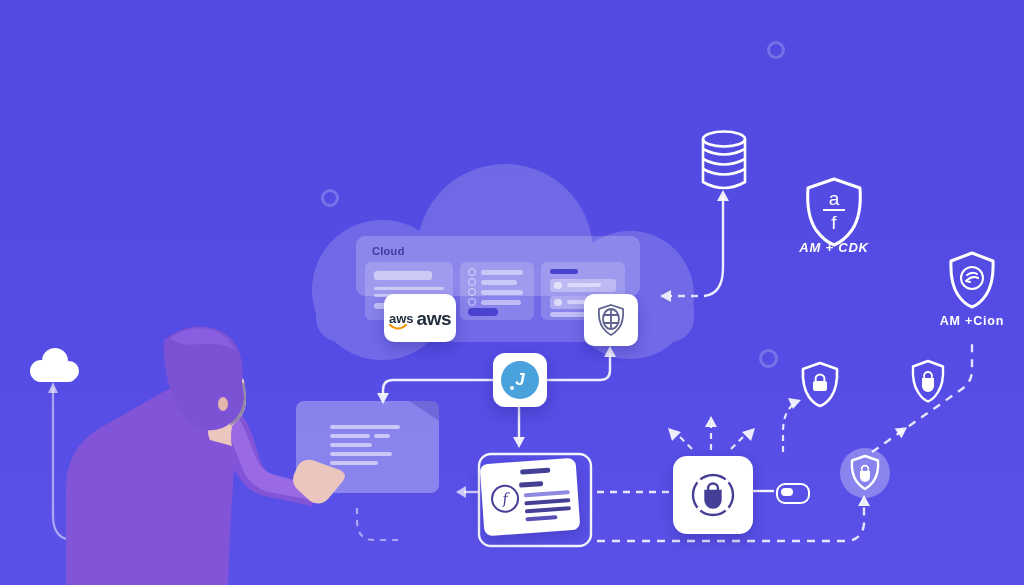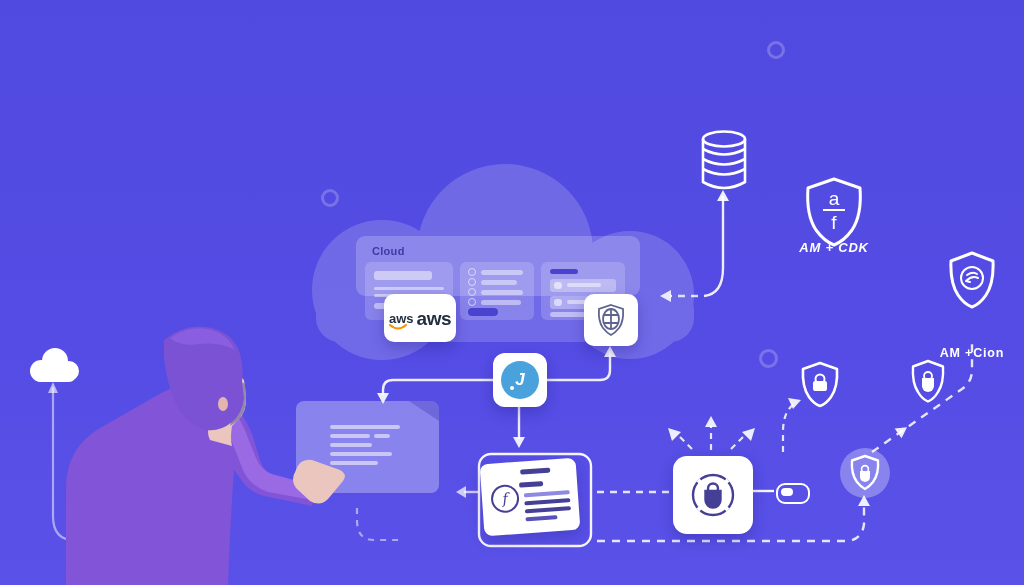--- a/index.html
+++ b/index.html
@@ -213,21 +213,21 @@
     <line x1="22" y1="34" x2="44" y2="34" stroke="#fff" stroke-width="2"></line>
     <text x="33" y="53" text-anchor="middle" fill="#fff" font-size="19" font-family="Liberation Sans,sans-serif">f</text>
   </svg>
   <div class="shield-label" style="left:789px;top:240px;width:90px;font-size:13px;font-style:italic;">AM + CDK</div>
 
   <svg class="abs" style="left:946px;top:251px;" width="52" height="60" fill="none">
     <path d="M26 2 L47 10 Q48 32 40 44 Q34 53 26 56 Q18 53 12 44 Q4 32 5 10 Z" stroke="#fff" stroke-width="3" stroke-linejoin="round"></path>
     <circle cx="26" cy="27" r="11" stroke="#fff" stroke-width="2"></circle>
     <path d="M20 30 Q26 24 32 27 M21 24 Q27 20 31 23 M20 30 L24 31" stroke="#fff" stroke-width="2" stroke-linecap="round"></path>
   </svg>
-  <div class="shield-label" style="left:936px;top:314px;width:72px;font-size:12.5px;margin-top:32px;">AM +Cion</div>
+  <div class="shield-label" style="left:936px;top:314px;width:72px;font-size:12.5px;">AM +Cion</div>
 
   <svg class="abs" style="left:798px;top:360px;" width="44" height="48" fill="none">
     <path d="M22 3 L39 9 Q40 27 33 37 Q28 44 22 46 Q16 44 11 37 Q4 27 5 9 Z" stroke="#fff" stroke-width="2.6" stroke-linejoin="round"></path>
     <circle cx="22" cy="19" r="4.5" stroke="#fff" stroke-width="2"></circle>
     <rect x="15" y="21" width="14" height="10" rx="2" fill="#fff"></rect>
   </svg>
 
   <svg class="abs" style="left:908px;top:358px;" width="40" height="46" fill="none">
     <path d="M20 3 L35 8.5 Q36 25 30 34 Q26 41 20 43.5 Q14 41 10 34 Q4 25 5 8.5 Z" stroke="#fff" stroke-width="2.4" stroke-linejoin="round"></path>
     <circle cx="20" cy="18" r="4" stroke="#fff" stroke-width="1.8"></circle>

